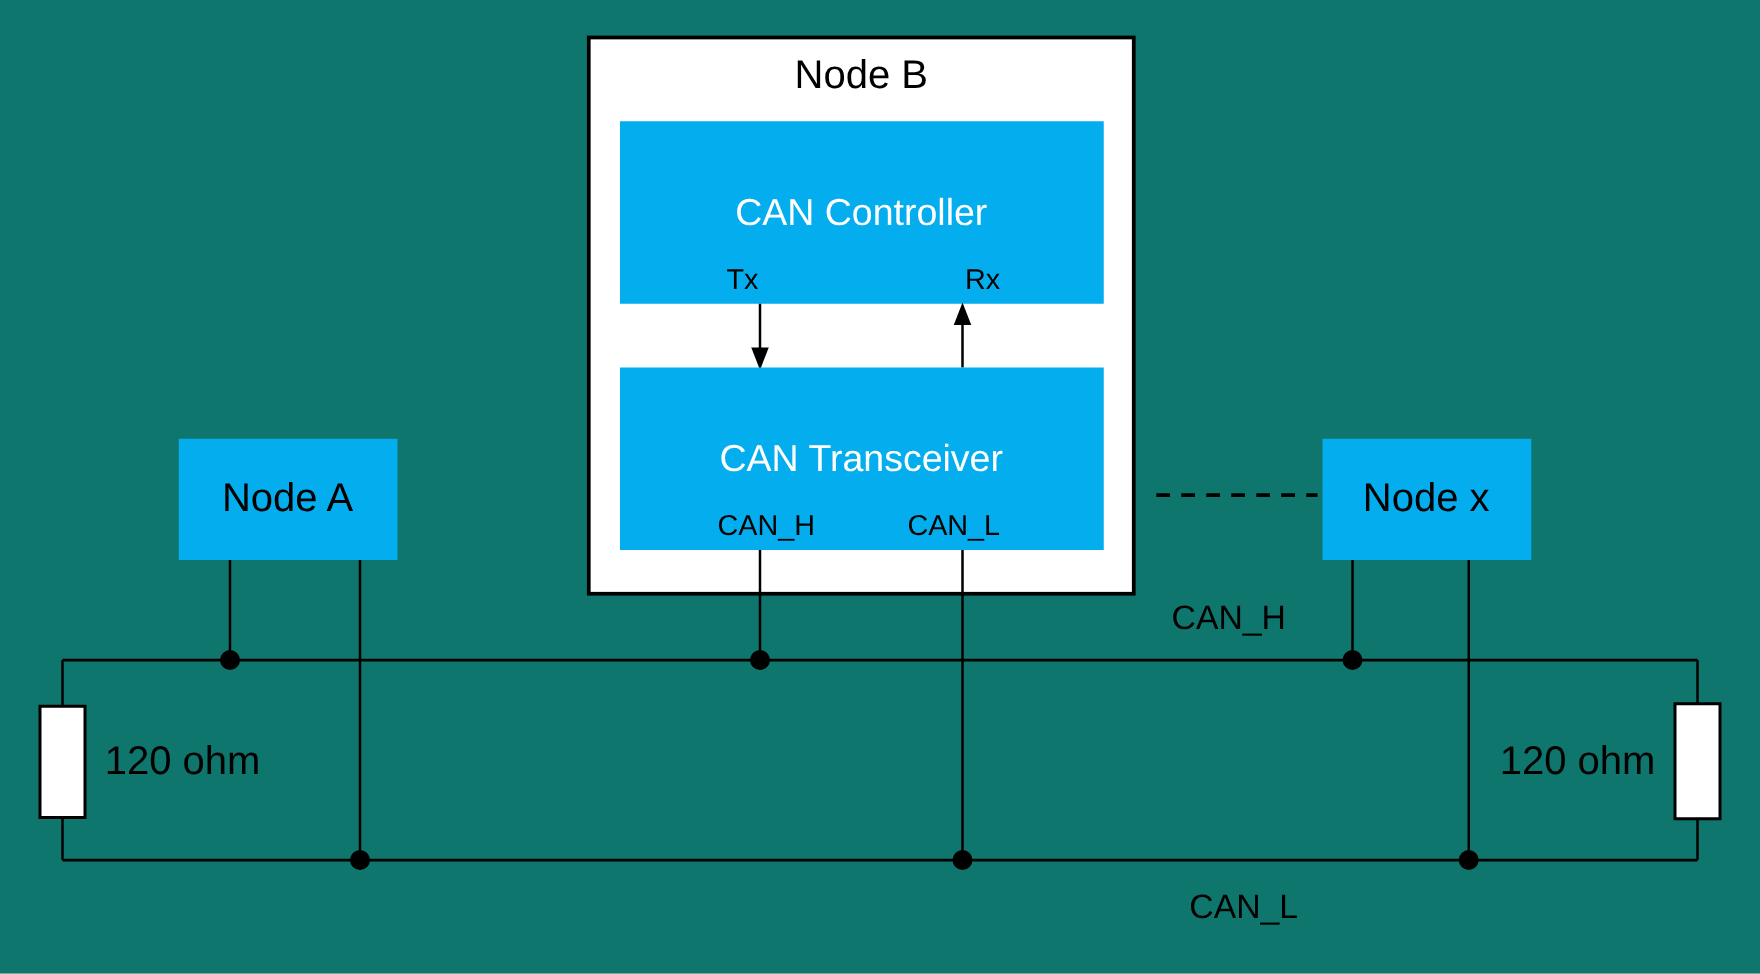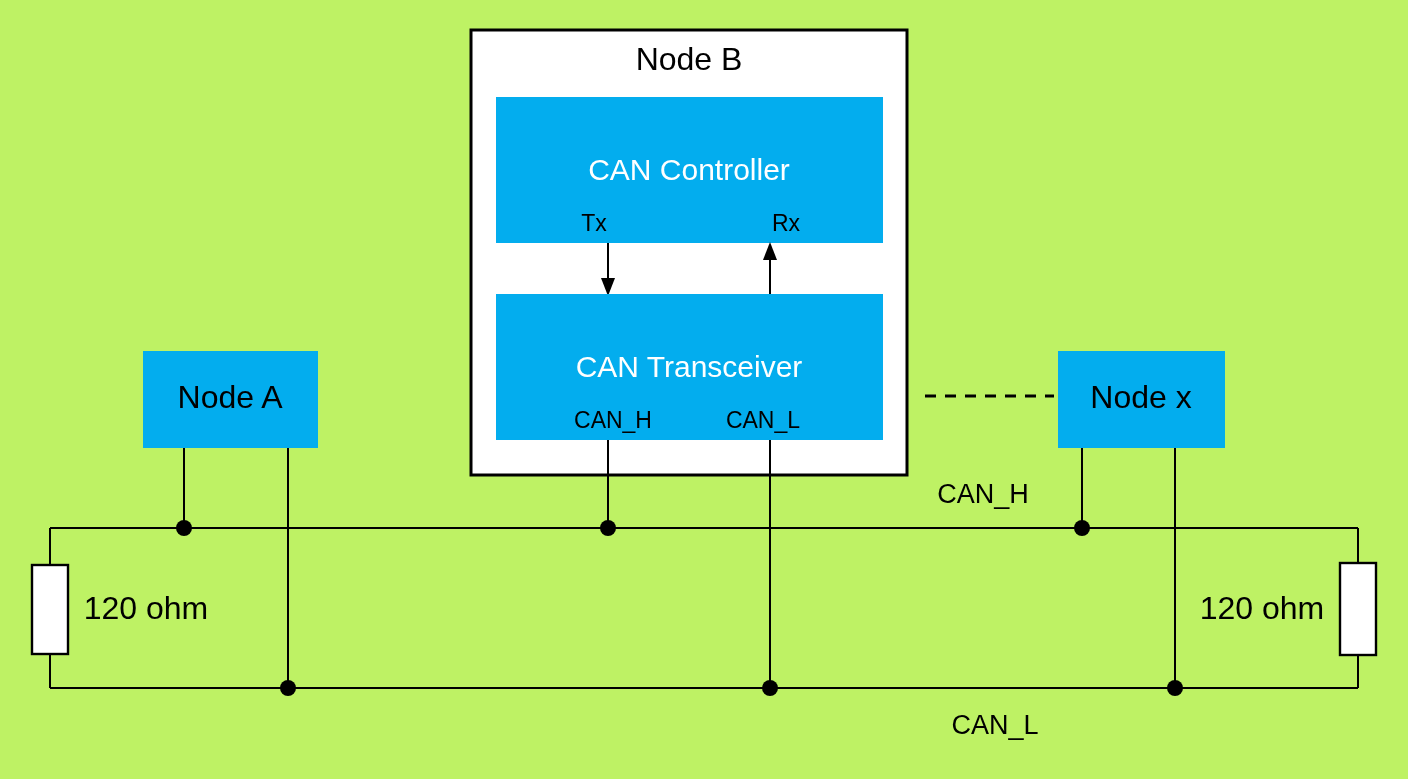--- a/index.html
+++ b/index.html
@@ -11,21 +11,21 @@
   body {
     width: 1408px;
     height: 779px;
     overflow: hidden;
     font-family: "Liberation Sans", sans-serif;
   }
   #diagram-root {
     position: relative;
     width: 1408px;
     height: 779px;
-    background: #bef264;
+    background: #0f766e;
   }
   svg#can-diagram {
     display: block;
     width: 1408px;
     height: 779px;
   }
   .wire {
     stroke: #000000;
     stroke-width: 2;
     fill: none;

